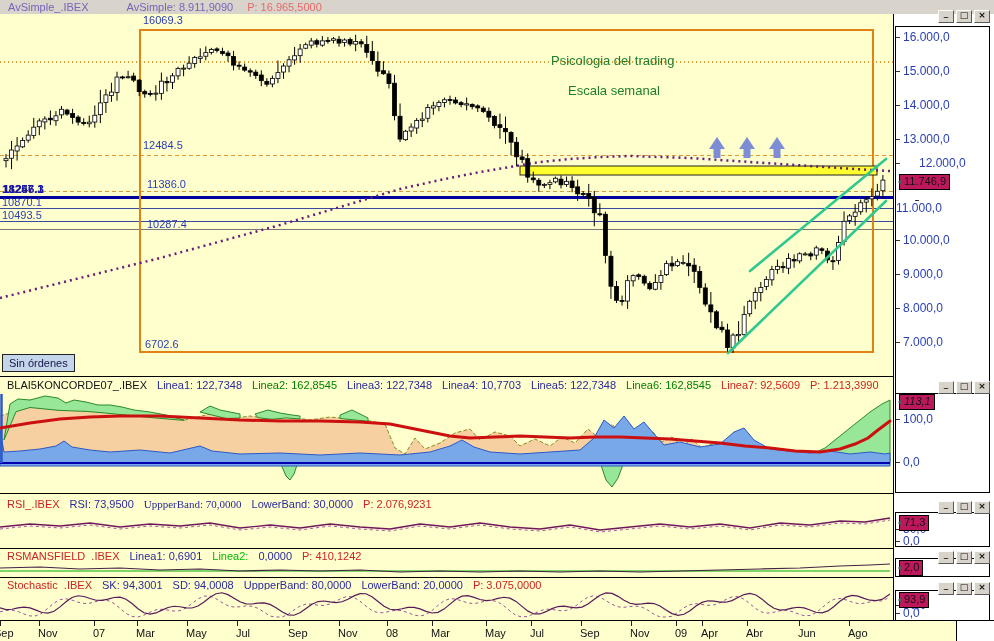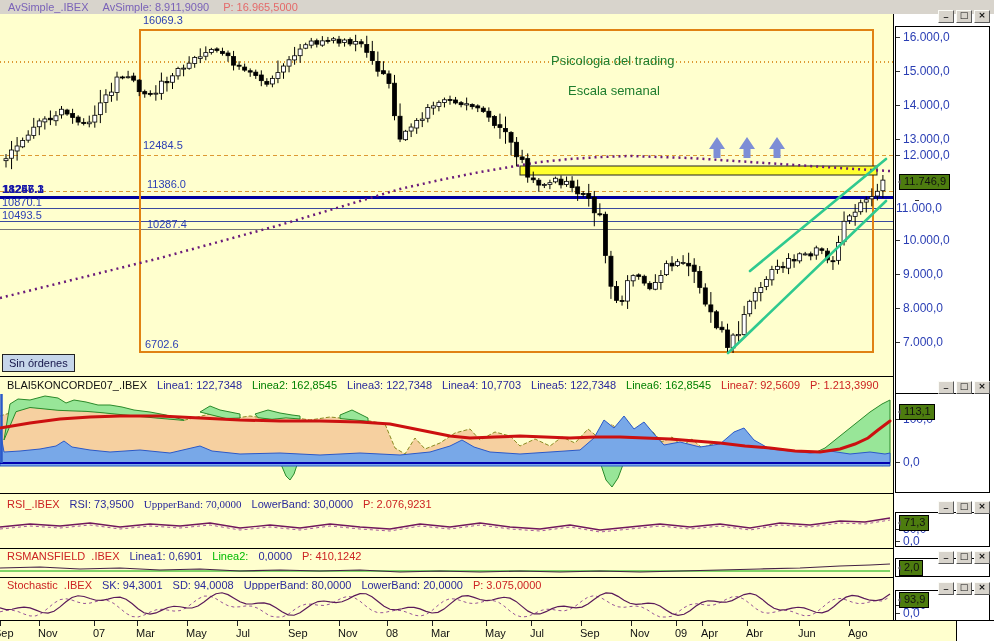--- a/index.html
+++ b/index.html
@@ -8,21 +8,21 @@
   .titlebar{position:absolute;left:0;top:0;width:994px;height:14px;background:#d8d4cc;
             font-size:11px;line-height:14px;padding-left:8px;box-sizing:border-box;white-space:nowrap;}
   .titlebar span{margin-right:14px;}
   .graypatch{position:absolute;left:893px;top:0;width:101px;height:27px;background:#d8d4cc;}
   .rightcol{position:absolute;left:893px;top:14px;width:101px;height:606px;background:#ffffff;
             border-left:1px solid #000;box-sizing:border-box;}
   .axisbox{position:absolute;background:#fff;border:1px solid #000;box-sizing:border-box;overflow:hidden;}
   .tick{position:absolute;left:0;display:flex;align-items:center;height:12px;}
   .tickmark{width:4px;height:1px;background:#333;margin-right:3px;flex:none;}
   .ticklabel{font-size:12px;color:#2a3eb4;white-space:nowrap;}
-  .valuebox{position:absolute;left:3px;background:#4d7c0f;border:1px solid #000;font-size:11px;
+  .valuebox{position:absolute;left:3px;background:#be185d;border:1px solid #000;font-size:11px;
             height:14px;line-height:13px;padding:0 3px 0 4px;color:#111;z-index:6;white-space:nowrap;}
   .valuebox::before{content:"";position:absolute;left:-5px;top:4px;border:3px solid transparent;
             border-right-color:#555;}
   .wbtns{position:absolute;display:flex;gap:2px;z-index:8;}
   .wbtn{width:16px;height:13px;background:#d8d4cc;border:1px solid;border-color:#fbfbf6 #5a5a5a #5a5a5a #fbfbf6;
         font-size:9px;line-height:9px;text-align:center;color:#111;box-sizing:border-box;cursor:default;
         font-family:"DejaVu Sans",sans-serif;font-weight:bold;}
   .psvg{position:absolute;left:0;}
   .phead{position:absolute;left:0;width:893px;background:#ffffce;font-size:11px;
          padding:2px 0 0 7px;box-sizing:border-box;border-top:1px solid #000;white-space:nowrap;overflow:hidden;}
@@ -39,21 +39,21 @@
   .ttick{position:absolute;top:0;width:1px;height:5px;background:#222;}
   .tlabel{position:absolute;top:6px;font-size:11px;color:#111;white-space:nowrap;}
   .corner{position:absolute;left:956px;top:620px;width:38px;height:21px;background:#fff;
           border-top:1px solid #000;border-left:1px solid #000;box-sizing:border-box;z-index:3;}
 </style>
 </head>
 <body>
 
 <div class="screen">
 
-  <div class="titlebar" id="titlebar"><span style="color: rgb(122, 98, 184);">AvSimple_.IBEX</span><span style="color: rgb(122, 98, 184);">AvSimple: 8.911,9090</span><span style="color: rgb(228, 106, 106);">P: 16.965,5000</span></div>
+  <div class="titlebar" id="titlebar"><span style="color: rgb(122, 98, 184);">AvSimple_.IBEX</span><span style="color: rgb(122, 98, 184); margin-left: 24px;">AvSimple: 8.911,9090</span><span style="color: rgb(228, 106, 106);">P: 16.965,5000</span></div>
   <div class="graypatch"></div>
 
   <svg id="main-svg" class="psvg" style="top:14px" width="893" height="362" viewBox="0 14 893 362">
       <line x1="0" y1="62" x2="893" y2="62" stroke="#dd9933" stroke-width="1.5" shape-rendering="crispEdges" stroke-dasharray="1 3"></line>
       <line x1="0" y1="155" x2="893" y2="155" stroke="#dd9933" stroke-width="1" shape-rendering="crispEdges" stroke-dasharray="4 3"></line>
       <line x1="0" y1="191" x2="893" y2="191" stroke="#dd9933" stroke-width="1" shape-rendering="crispEdges" stroke-dasharray="4 3"></line>
       <line x1="0" y1="197" x2="893" y2="197" stroke="#0000a0" stroke-width="3" shape-rendering="crispEdges"></line>
       <line x1="0" y1="208" x2="893" y2="208" stroke="#3a4a9e" stroke-width="1" shape-rendering="crispEdges"></line>
       <line x1="0" y1="221" x2="893" y2="221" stroke="#3a4a9e" stroke-width="1" shape-rendering="crispEdges"></line>
       <line x1="0" y1="229" x2="893" y2="229" stroke="#777777" stroke-width="1" shape-rendering="crispEdges"></line>
@@ -412,21 +412,21 @@
         <span class="ticklabel">15.000,0</span>
       </div>
       <div class="tick" style="top: 72px;">
         <i class="tickmark"></i>
         <span class="ticklabel">14.000,0</span>
       </div>
       <div class="tick" style="top: 106px;">
         <i class="tickmark"></i>
         <span class="ticklabel">13.000,0</span>
       </div>
-      <div class="tick" style="top: 122px;">
+      <div class="tick" style="top: 130px; gap: 16px;">
         <i class="tickmark"></i>
         <span class="ticklabel">12.000,0</span>
       </div>
       <div class="tick" style="top: 173px; flex-direction: column;">
         <i class="tickmark"></i>
         <span class="ticklabel">11.000,0</span>
       </div>
       <div class="tick" style="top: 207px;">
         <i class="tickmark"></i>
         <span class="ticklabel">10.000,0</span>
@@ -447,21 +447,21 @@
     </div>
   <div class="axisbox" id="axis-koncorde" style="left:895px;top:393px;width:95px;height:100px">
       <div class="tick" style="top: 19px;">
         <i class="tickmark"></i>
         <span class="ticklabel">100,0</span>
       </div>
       <div class="tick" style="top: 62px;">
         <i class="tickmark"></i>
         <span class="ticklabel">0,0</span>
       </div>
-      <div class="valuebox" style="top: 10px;">113,1</div>
+      <div class="valuebox" style="top: 0; font-style: italic;">113,1</div>
     </div>
   <div class="axisbox" id="axis-rsi" style="left:895px;top:512px;width:95px;height:35px">
       <div class="tick" style="top: 10px;">
         <i class="tickmark"></i>
         <span class="ticklabel">50,0</span>
       </div>
       <div class="tick" style="top: 22px;">
         <i class="tickmark"></i>
         <span class="ticklabel">0,0</span>
       </div>

